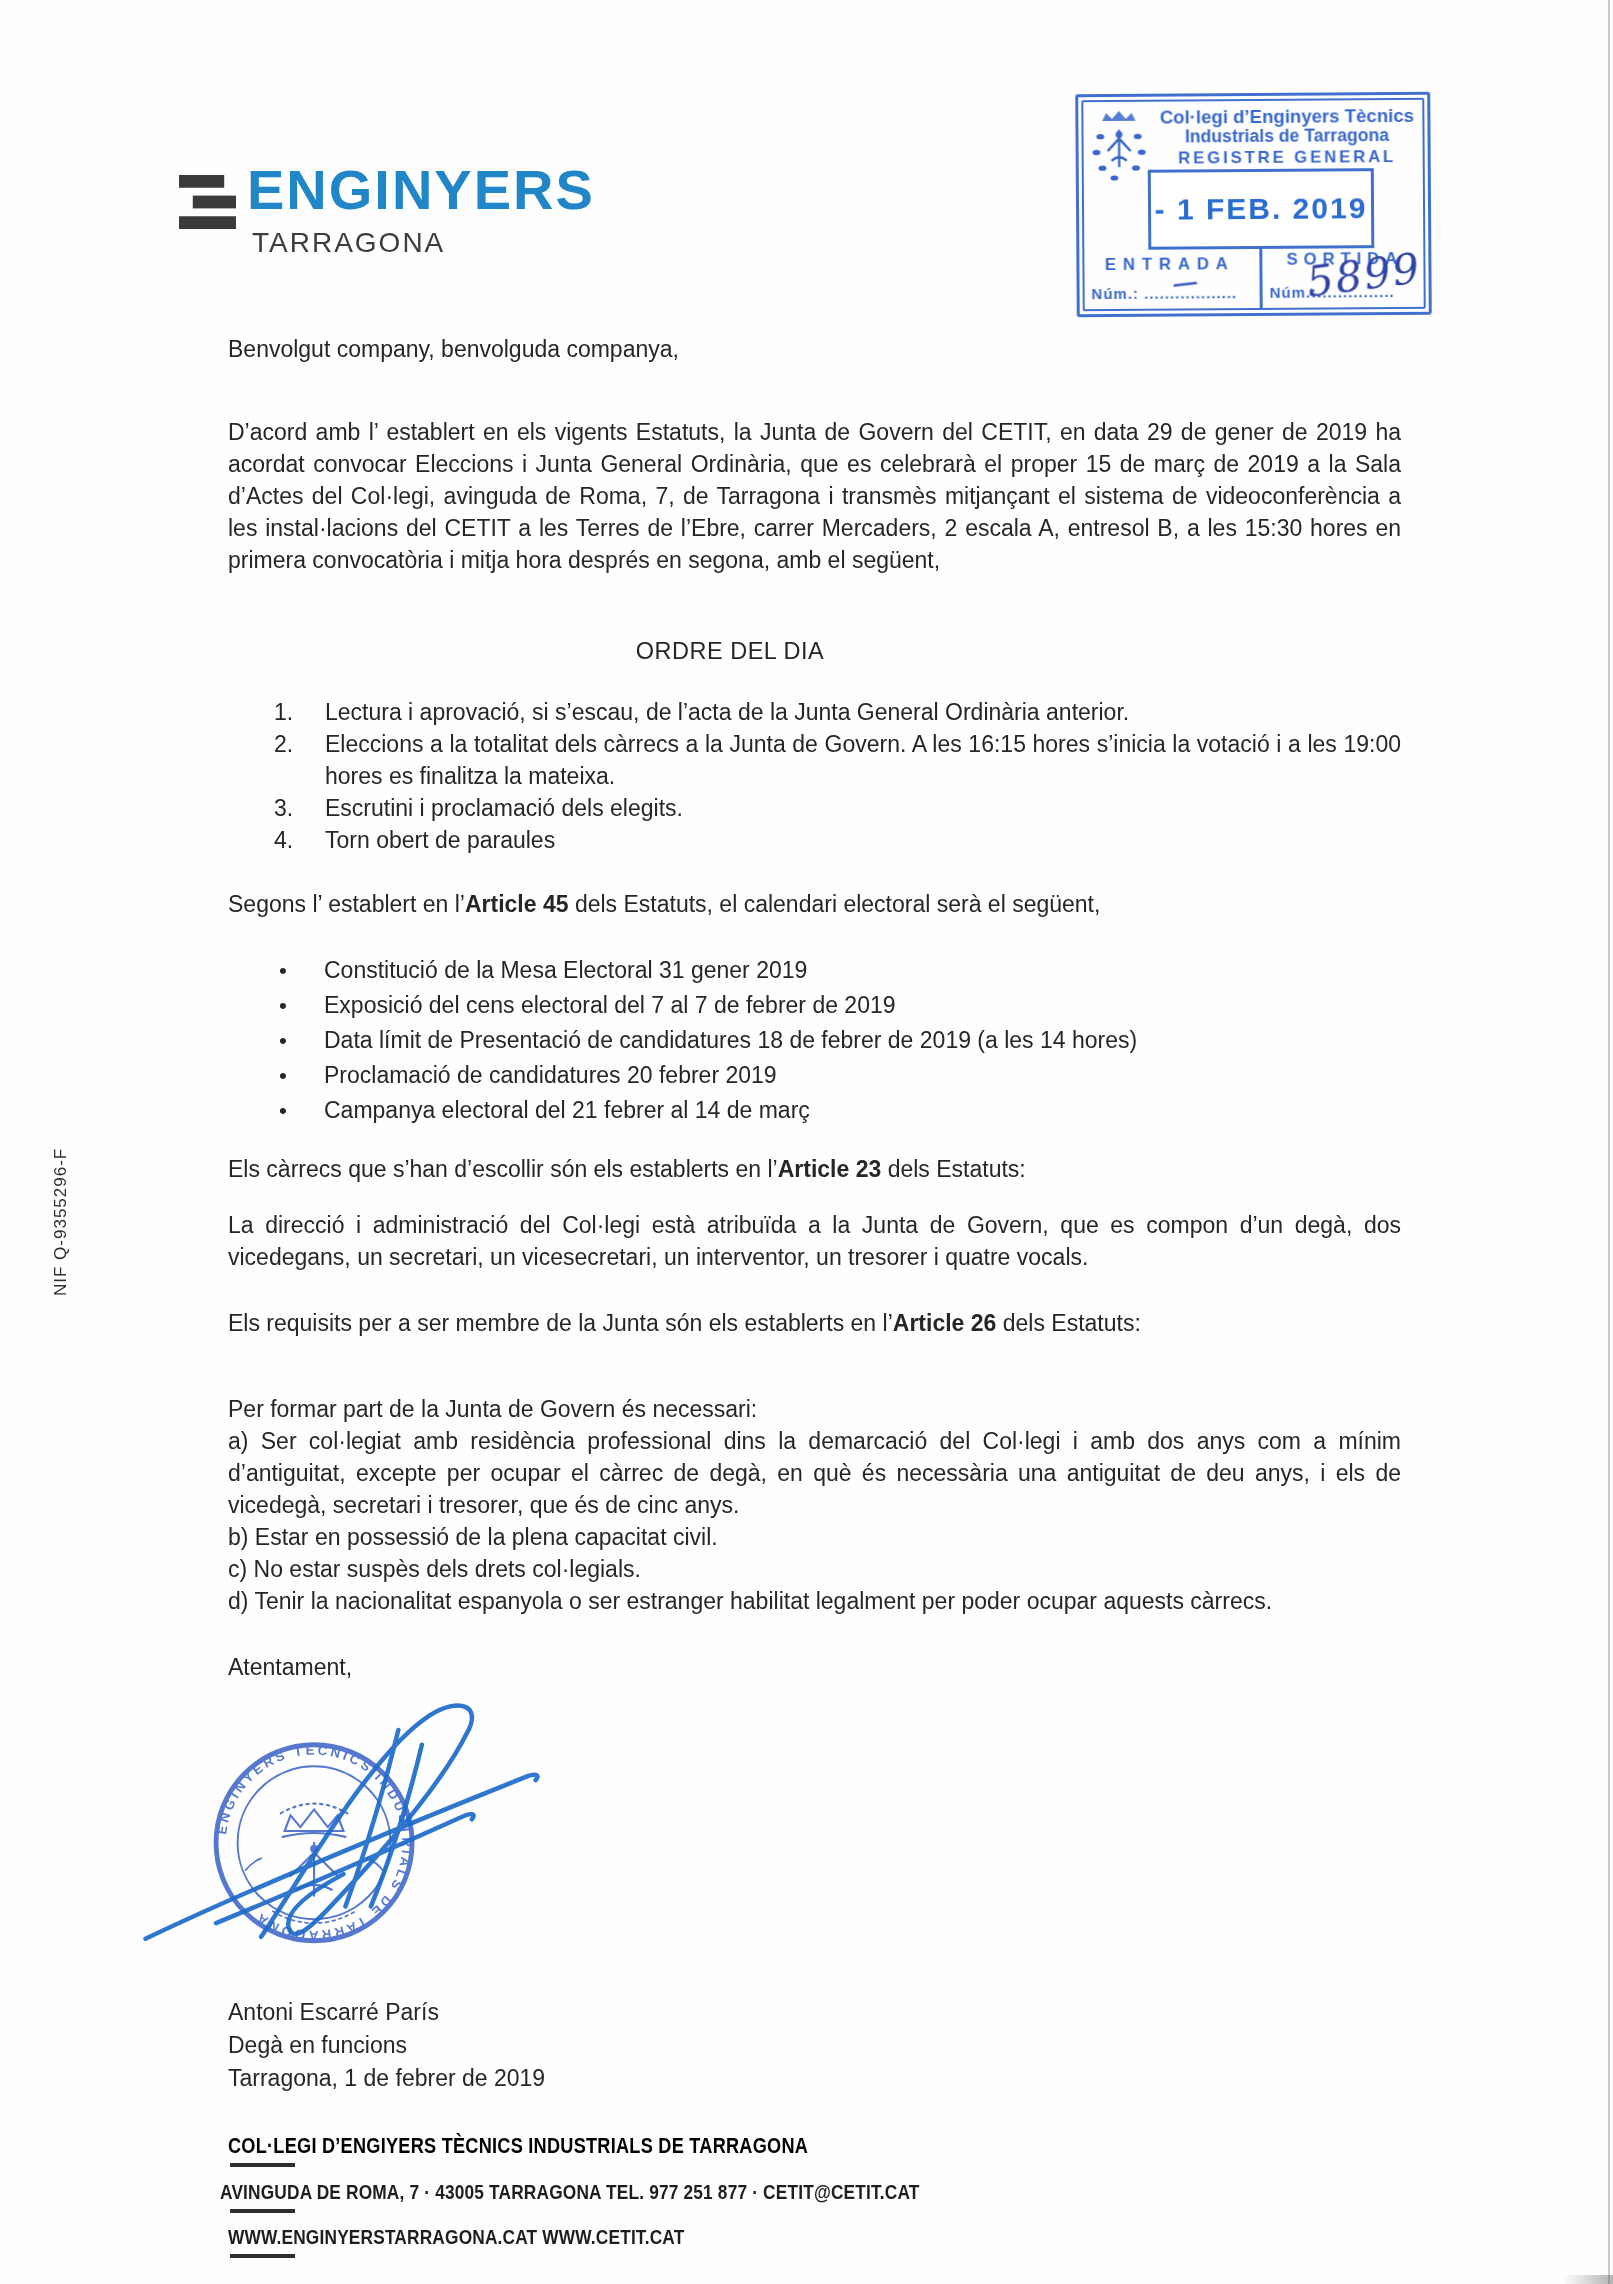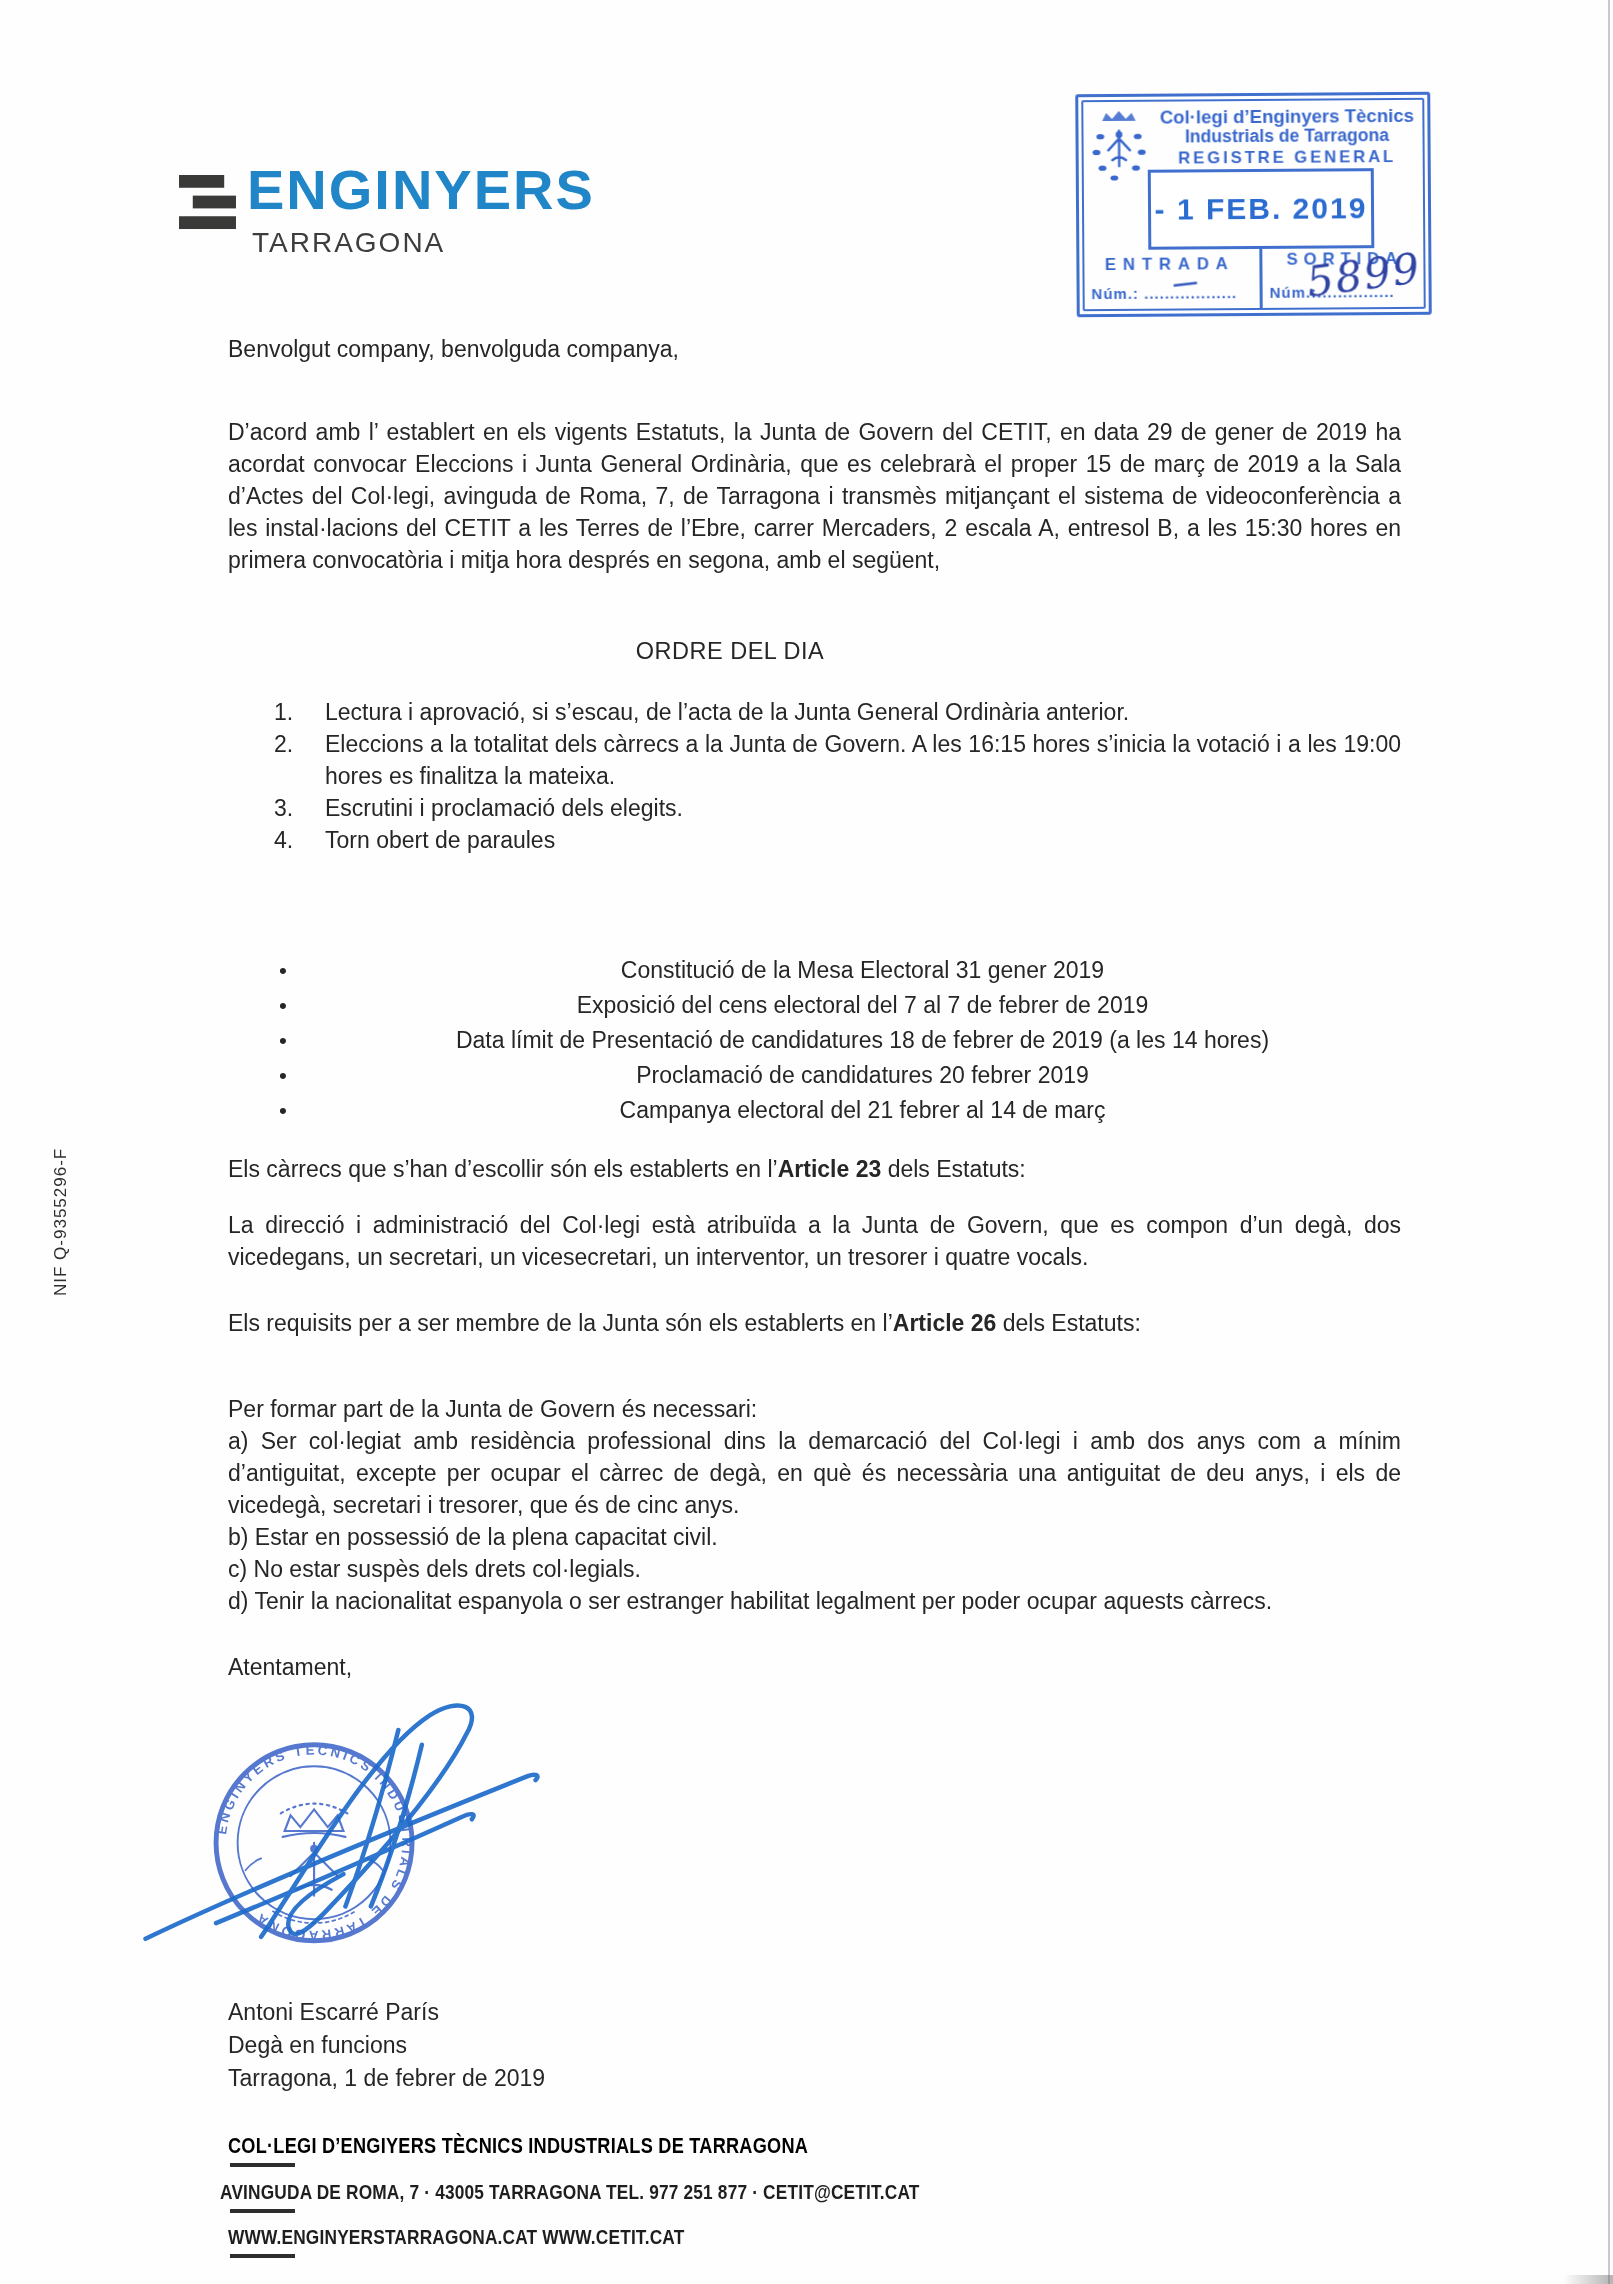--- a/index.html
+++ b/index.html
@@ -42,21 +42,21 @@
   }
   
   .txt{font-size:23px;line-height:32px;}
   .just{text-align:justify;}
   .b{font-weight:bold;}
   .agenda-title{width:1004px;left:228px;text-align:center;font-size:23.5px;letter-spacing:0.5px;}
   ol.agenda{margin:0;padding:0;list-style:none;}
   ol.agenda li{display:flex;margin:0;}
   ol.agenda .no{width:51px;flex:none;}
   ul.cal{margin:0;padding:0;list-style:none;}
-  ul.cal li{position:relative;padding-left:96px;line-height:35px;text-align:center;}
+  ul.cal li{position:relative;padding-left:96px;line-height:35px;}
   ul.cal li::before{content:"•";position:absolute;left:51px;top:0;font-size:22.5px;}
   
   .nif{
     left:51px;top:1071px;height:225px;
     writing-mode:vertical-rl;transform:rotate(180deg);
     font-size:17px;color:#2f2f2f;letter-spacing:1px;
   }
   
   .f-line{transform-origin:left center;transform:scaleX(0.84);white-space:nowrap;}
   .f-org{font-size:21.6px;font-weight:bold;color:#000000;letter-spacing:0.3px;}
@@ -129,20 +129,23 @@
     <li>
       <span class="no">3.</span>
       <span>Escrutini i proclamació dels elegits.</span>
     </li>
     <li>
       <span class="no">4.</span>
       <span>Torn obert de paraules</span>
     </li>
   </ol>
 
+  <div class="abs txt" style="left:228px;top:888px;width:1173px;">
+    <span>Segons l’ establert en l’</span><span class="b">Article 45</span><span> dels Estatuts, el calendari electoral serà el següent,</span>
+  </div>
 
   <ul class="abs txt cal" style="left:228px;top:953px;width:1173px;">
     <li>Constitució de la Mesa Electoral 31 gener 2019</li>
     <li>Exposició del cens electoral  del 7 al 7 de febrer  de 2019</li>
     <li>Data límit de Presentació de candidatures 18 de febrer de 2019 (a les 14 hores)</li>
     <li>Proclamació de candidatures 20 febrer 2019</li>
     <li>Campanya electoral del 21 febrer al 14 de març</li>
   </ul>
 
   <div class="abs txt" style="left:228px;top:1153px;width:1173px;">

